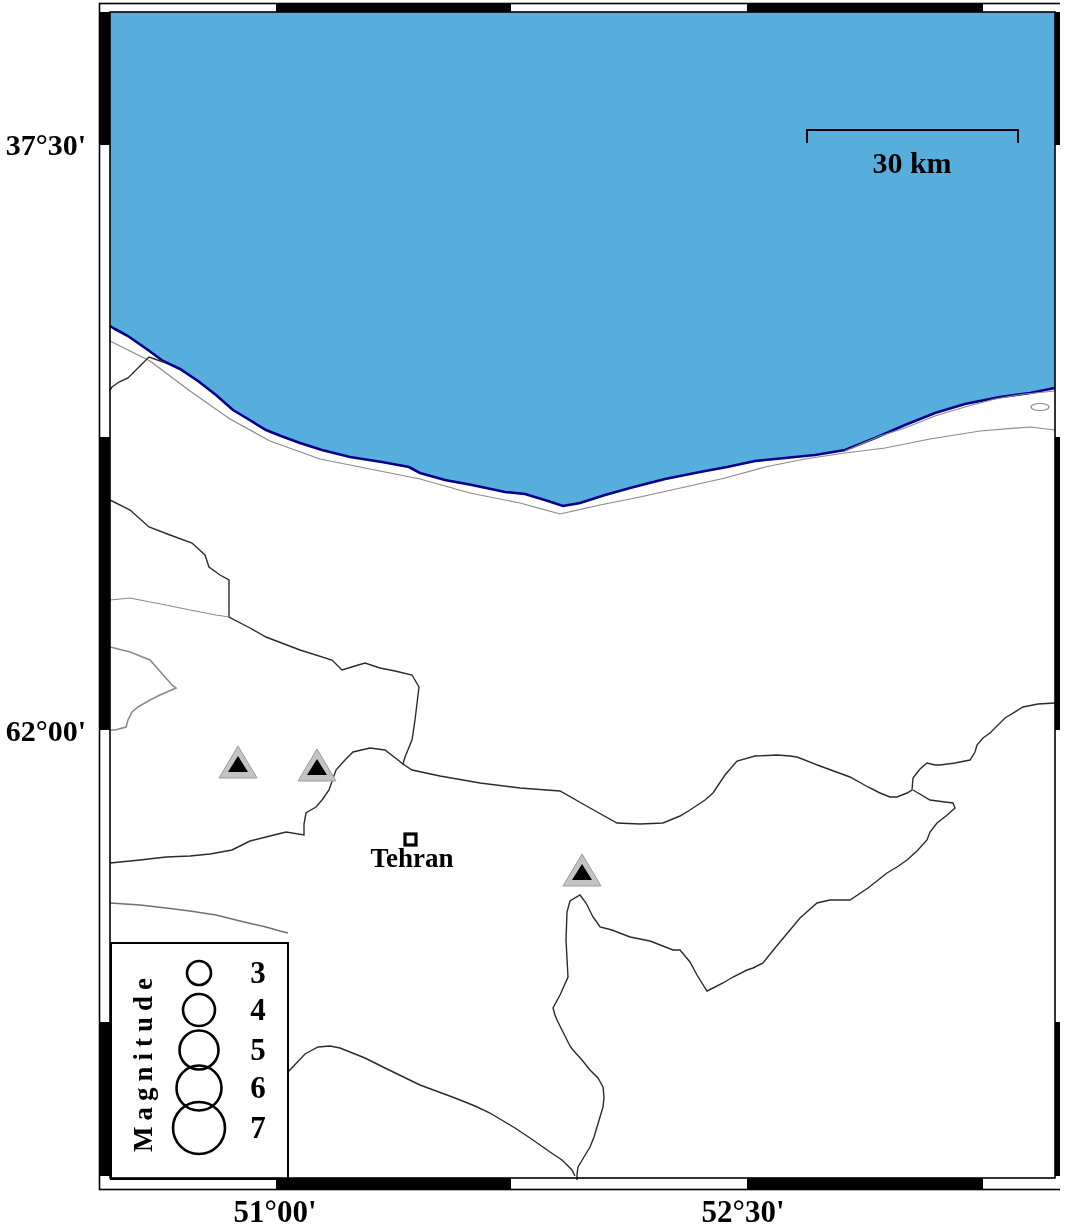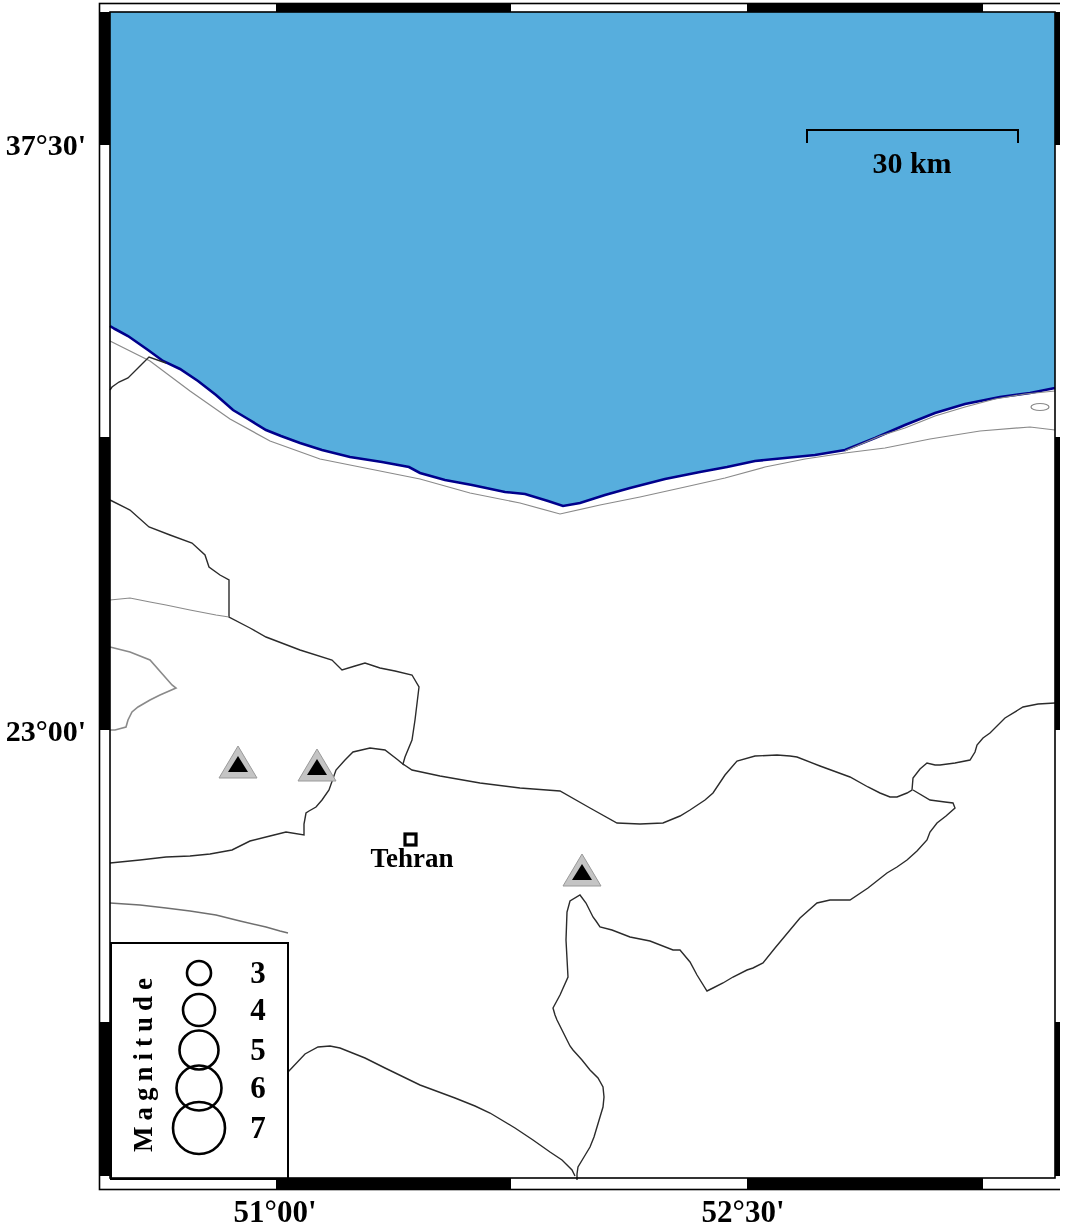--- a/index.html
+++ b/index.html
@@ -151,21 +151,21 @@
 
     <rect x="1055" y="12" width="10" height="133" fill="#000"></rect>
     <rect x="1055" y="437" width="10" height="293" fill="#000"></rect>
     <rect x="1055" y="1022" width="10" height="154" fill="#000"></rect>
 
     <rect x="99.5" y="3.5" width="965" height="1186" fill="none" stroke="#000000" stroke-width="1.6"></rect>
     <rect x="110" y="12" width="945" height="1166" fill="none" stroke="#000000" stroke-width="1.6"></rect>
   </svg>
 
   <div class="lbl lat-label" style="right:974px;top:145px;">37°30'</div>
-  <div class="lbl lat-label" style="right:974px;top:731px;">23°00'</div>
+  <div class="lbl lat-label" style="right:974px;top:731px;">62°00'</div>
 
   <div class="lbl lon-label" style="left:275px;top:1194px;">51°00'</div>
   <div class="lbl lon-label" style="left:743px;top:1194px;">52°30'</div>
 
   <div class="lbl scale-label" style="left:912px;top:146px;">30 km</div>
 
   <div class="lbl city-label" style="left:412px;top:843px;">Tehran</div>
 
   <div class="lbl legend-title" style="left:143px;top:1062px;">Magnitude</div>
 

